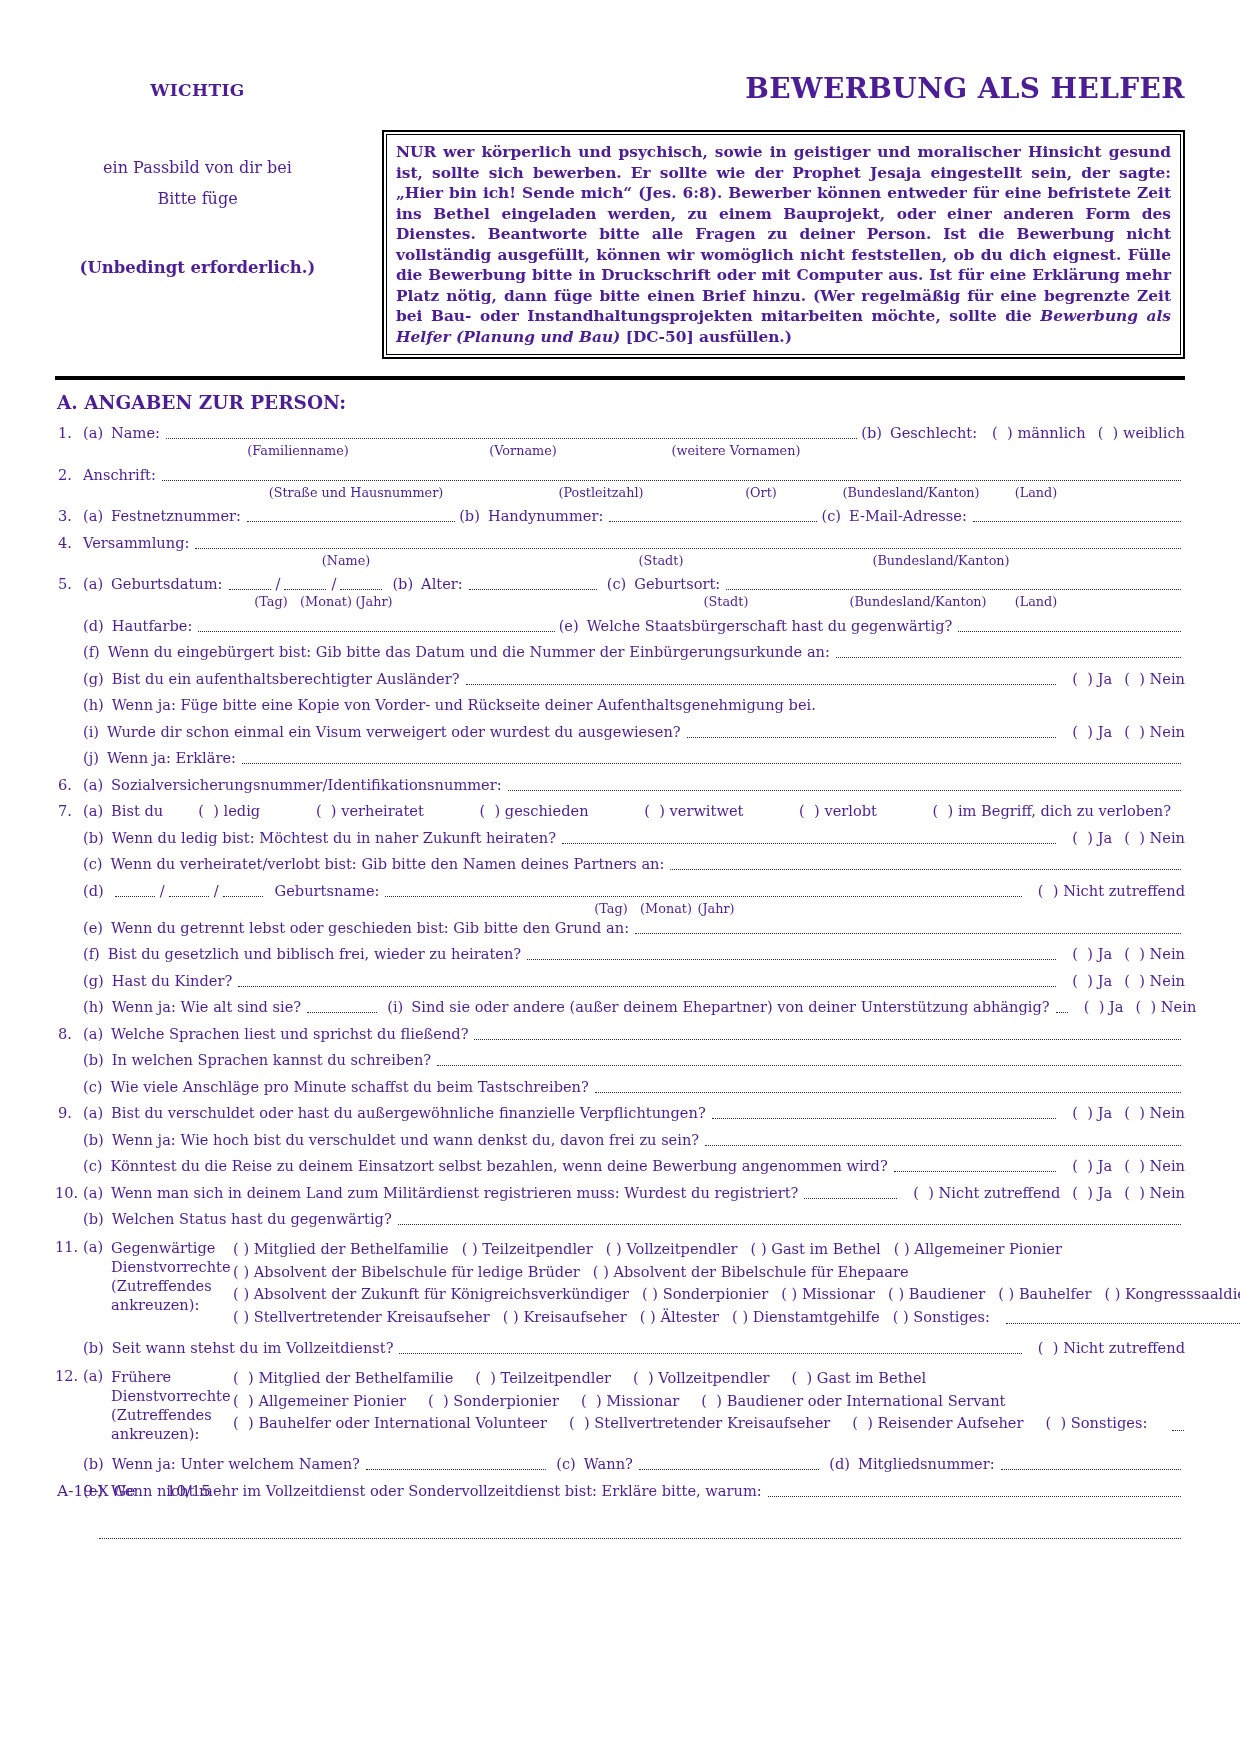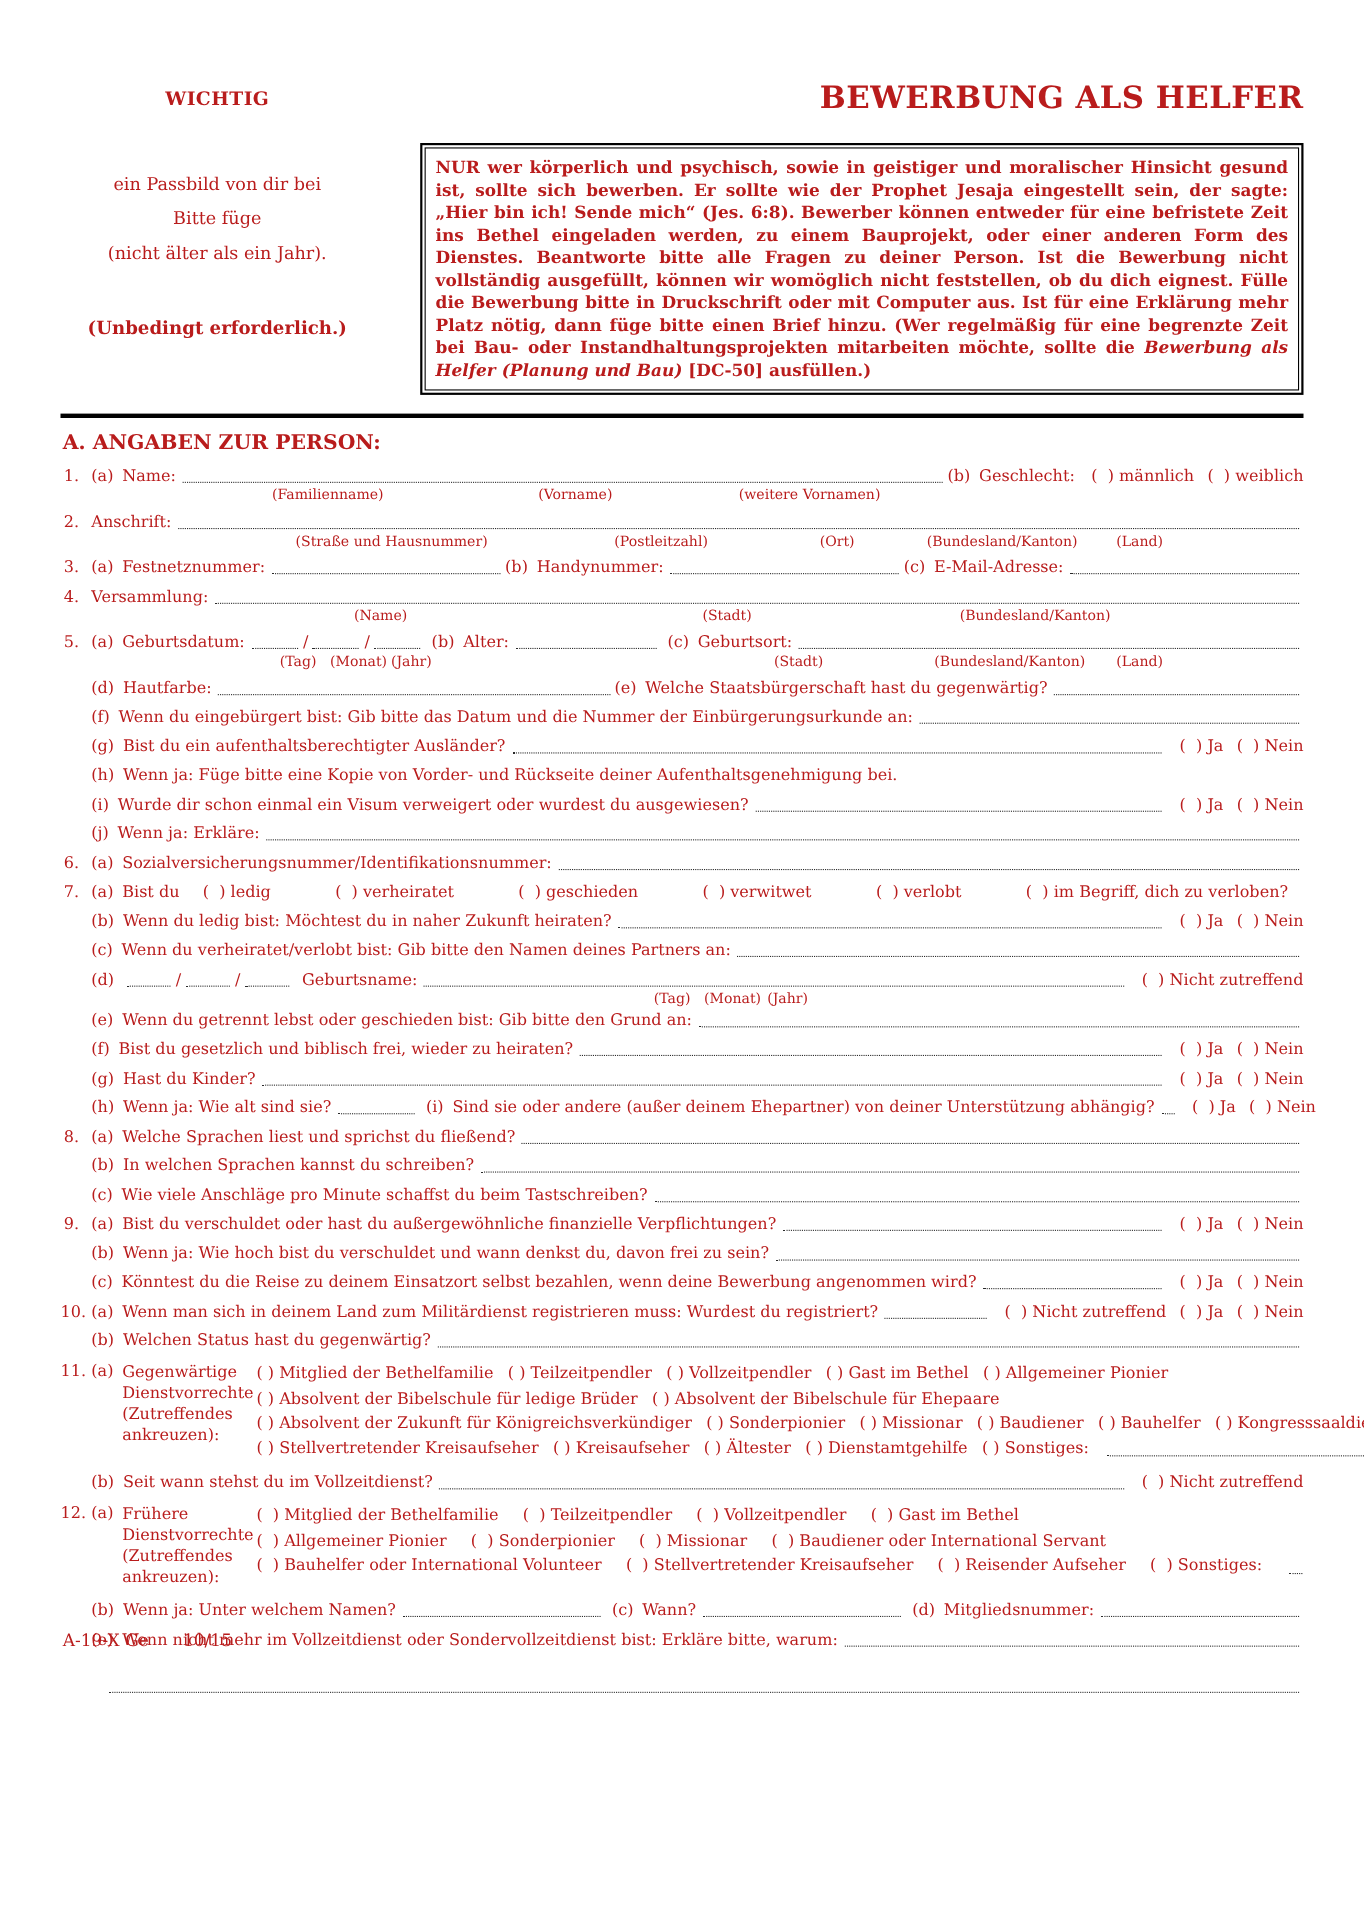--- a/index.html
+++ b/index.html
@@ -1,21 +1,21 @@
 <!DOCTYPE html>
 <html><head>
 <meta charset="utf-8">
 <style>
   * { margin:0; padding:0; box-sizing:border-box; }
   html,body { background:#ffffff; }
   .page {
     width:1240px; height:1753px; position:relative;
     padding:72px 55px 0 55px;
     font-family:"DejaVu Serif","Liberation Serif",serif;
-    color:#b91c1c; background:#fff;
+    color:#4c1d95; background:#fff;
   }
   .top { display:flex; }
   .left-col { width:285px; flex:none; text-align:center; }
   .right-col { flex:1; padding-left:42px; }
   .wichtig { font-weight:bold; font-size:17px; letter-spacing:.4px; margin-top:8px; }
   .photo-note { margin-top:52px; font-size:16px; line-height:31px; }
   .required { margin-top:44px; font-weight:bold; font-size:16.5px; }
   .title { text-align:right; font-weight:bold; font-size:28px; letter-spacing:.4px; }
   .notice-outer { margin-top:25px; border:2px solid #000; padding:2px; }
   .notice-inner { border:1px solid #000; padding:7px 9px; font-weight:bold; font-size:15.4px; line-height:20.5px; text-align:justify; }
@@ -25,21 +25,21 @@
 
   .row { display:flex; align-items:flex-end; font-size:14.6px; line-height:20px; margin-top:6.5px; }
   .num { flex:none; width:28px; text-align:right; padding-right:11px; white-space:pre; }
   .tag { flex:none; padding-right:8px; white-space:pre; }
   .lbl { flex:none; padding-right:3px; white-space:pre; }
   .dots { flex:1 1 auto; min-width:12px; border-bottom:1.6px dotted #2a2a2a; margin:0 4px 4px 3px; height:2px; }
   .dfix { flex:none; }
   .slash { flex:none; padding:0 1px; }
   .opt { flex:none; white-space:pre; margin-left:12px; }
   .spread { flex:1; display:flex; justify-content:space-between; padding:0 14px 0 18px; }
-  .spread .o { white-space:pre; }
+  .spread .o { white-space:pre;margin-left:14px; }
 
   .subrow { position:relative; height:15px; font-size:12.8px; }
   .sub { position:absolute; transform:translateX(-50%); white-space:nowrap;margin-left:36px; }
 
   .block { display:flex; align-items:flex-start; font-size:14.6px; margin-top:9px; }
   .svc-label { flex:none; width:122px; line-height:19px; }
   .svc-opts { flex:1; }
   .opt-row { display:flex; align-items:flex-end; line-height:22.5px; }
   .opt-row .o { white-space:pre; margin-right:13px; }
   .q12 .opt-row .o { margin-right:22px; }
@@ -52,21 +52,20 @@
 <body>
 
 <div class="page">
 
   <div class="top">
     <div class="left-col">
       <div class="wichtig">WICHTIG</div>
       <div class="photo-note">
         <div>ein Passbild von dir bei</div>
         <div>Bitte füge</div>
-        <div>(nicht älter als ein Jahr).</div>
       </div>
       <div class="required">(Unbedingt erforderlich.)</div>
     </div>
     <div class="right-col">
       <div class="title">BEWERBUNG ALS HELFER</div>
       <div class="notice-outer">
         <div class="notice-inner"><span>NUR wer körperlich und psychisch, sowie in geistiger und moralischer Hinsicht gesund ist, sollte sich bewerben. Er sollte wie der Prophet Jesaja eingestellt sein, der sagte: „Hier bin ich! Sende mich“ (Jes. 6:8). Bewerber können entweder für eine befristete Zeit ins Bethel eingeladen werden, zu einem Bauprojekt, oder einer anderen Form des Dienstes. Beantworte bitte alle Fragen zu deiner Person. Ist die Bewerbung nicht vollständig ausgefüllt, können wir womöglich nicht feststellen, ob du dich eignest. Fülle die Bewerbung bitte in Druckschrift oder mit Computer aus. Ist für eine Erklärung mehr Platz nötig, dann füge bitte einen Brief hinzu. (Wer regelmäßig für eine begrenzte Zeit bei Bau- oder Instandhaltungsprojekten mitarbeiten möchte, sollte die </span><span class="it">Bewerbung als Helfer (Planung und Bau)</span><span> [DC-50] ausfüllen.)</span></div>
       </div>
     </div>
   </div>

